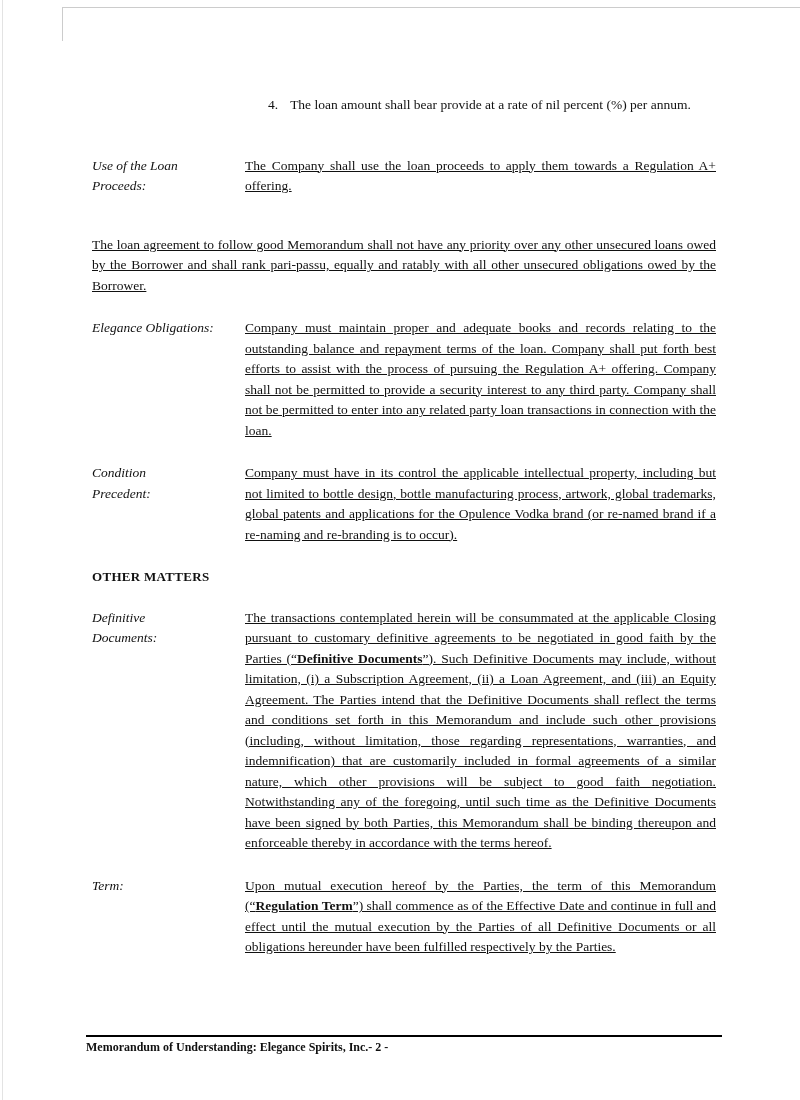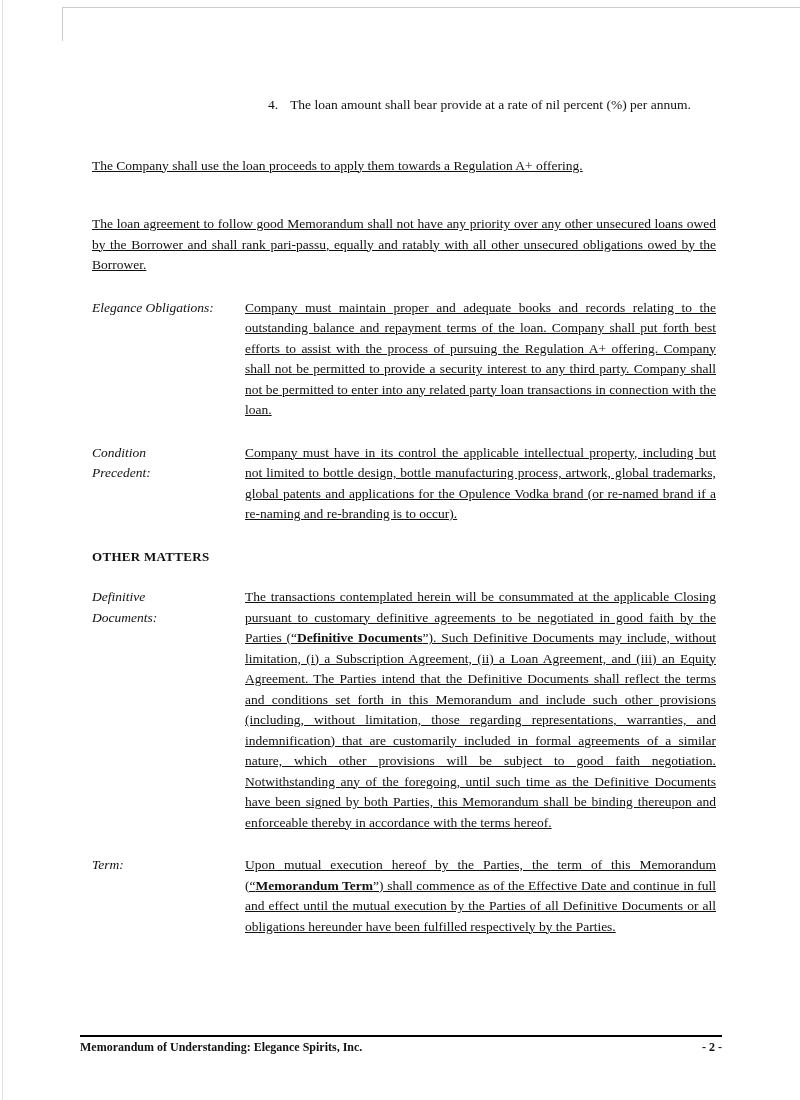--- a/index.html
+++ b/index.html
@@ -71,27 +71,26 @@
     margin: 0;
     text-decoration: underline;
   }
   .section-heading {
     font-weight: bold;
     letter-spacing: 0.3px;
     margin: 0 0 20px 0;
   }
   .footer {
     position: absolute;
-    left: 80px;
+    left: 86px;
     right: 78px;
     top: 1035px;
     border-top: 2px solid #000000;
     padding-top: 3px;
     display: flex;
-    justify-content: space-between;
     font-size: 12px;
     font-weight: bold;
     font-family: "Liberation Serif", "DejaVu Serif", serif;
     color: #111111;
   }
 </style>
 </head>
 <body>
 
 <div class="page">
@@ -101,20 +100,22 @@
   <div class="artifact-left-edge"></div>
 
   <div class="content">
 
     <div class="numbered-item">
       <span class="num">4.</span>
       <span>The loan amount shall bear provide at a rate of nil percent (%) per annum.</span>
     </div>
 
     <div class="row first">
+      <div class="label">Use of the Loan
+Proceeds:</div>
       <div class="body-col">
         <p>The Company shall use the loan proceeds to apply them towards a Regulation A+ offering.</p>
       </div>
     </div>
 
     <div class="row">
       <div class="body-col">
         <p>The loan agreement to follow good Memorandum shall not have any priority over any other unsecured loans owed by the Borrower and shall rank pari-passu, equally and ratably with all other unsecured obligations owed by the Borrower.</p>
       </div>
     </div>
@@ -140,21 +141,21 @@
       <div class="label">Definitive
 Documents:</div>
       <div class="body-col">
         <p><span>The transactions contemplated herein will be consummated at the applicable Closing pursuant to customary definitive agreements to be negotiated in good faith by the Parties (“</span><strong>Definitive Documents</strong><span>”). Such Definitive Documents may include, without limitation, (i) a Subscription Agreement, (ii) a Loan Agreement, and (iii) an Equity Agreement. The Parties intend that the Definitive Documents shall reflect the terms and conditions set forth in this Memorandum and include such other provisions (including, without limitation, those regarding representations, warranties, and indemnification) that are customarily included in formal agreements of a similar nature, which other provisions will be subject to good faith negotiation. Notwithstanding any of the foregoing, until such time as the Definitive Documents have been signed by both Parties, this Memorandum shall be binding thereupon and enforceable thereby in accordance with the terms hereof.</span></p>
       </div>
     </div>
 
     <div class="row">
       <div class="label">Term:</div>
       <div class="body-col">
-        <p><span>Upon mutual execution hereof by the Parties, the term of this Memorandum (“</span><strong>Memorandum Term</strong><span>”) shall commence as of the Effective Date and continue in full and effect until the mutual execution by the Parties of all Definitive Documents or all obligations hereunder have been fulfilled respectively by the Parties.</span></p>
+        <p><span>Upon mutual execution hereof by the Parties, the term of this Memorandum (“</span><strong>Regulation Term</strong><span>”) shall commence as of the Effective Date and continue in full and effect until the mutual execution by the Parties of all Definitive Documents or all obligations hereunder have been fulfilled respectively by the Parties.</span></p>
       </div>
     </div>
 
   </div>
 
   <div class="footer">
     <span>Memorandum of Understanding: Elegance Spirits, Inc.</span>
     <span>- 2 -</span>
   </div>
 

